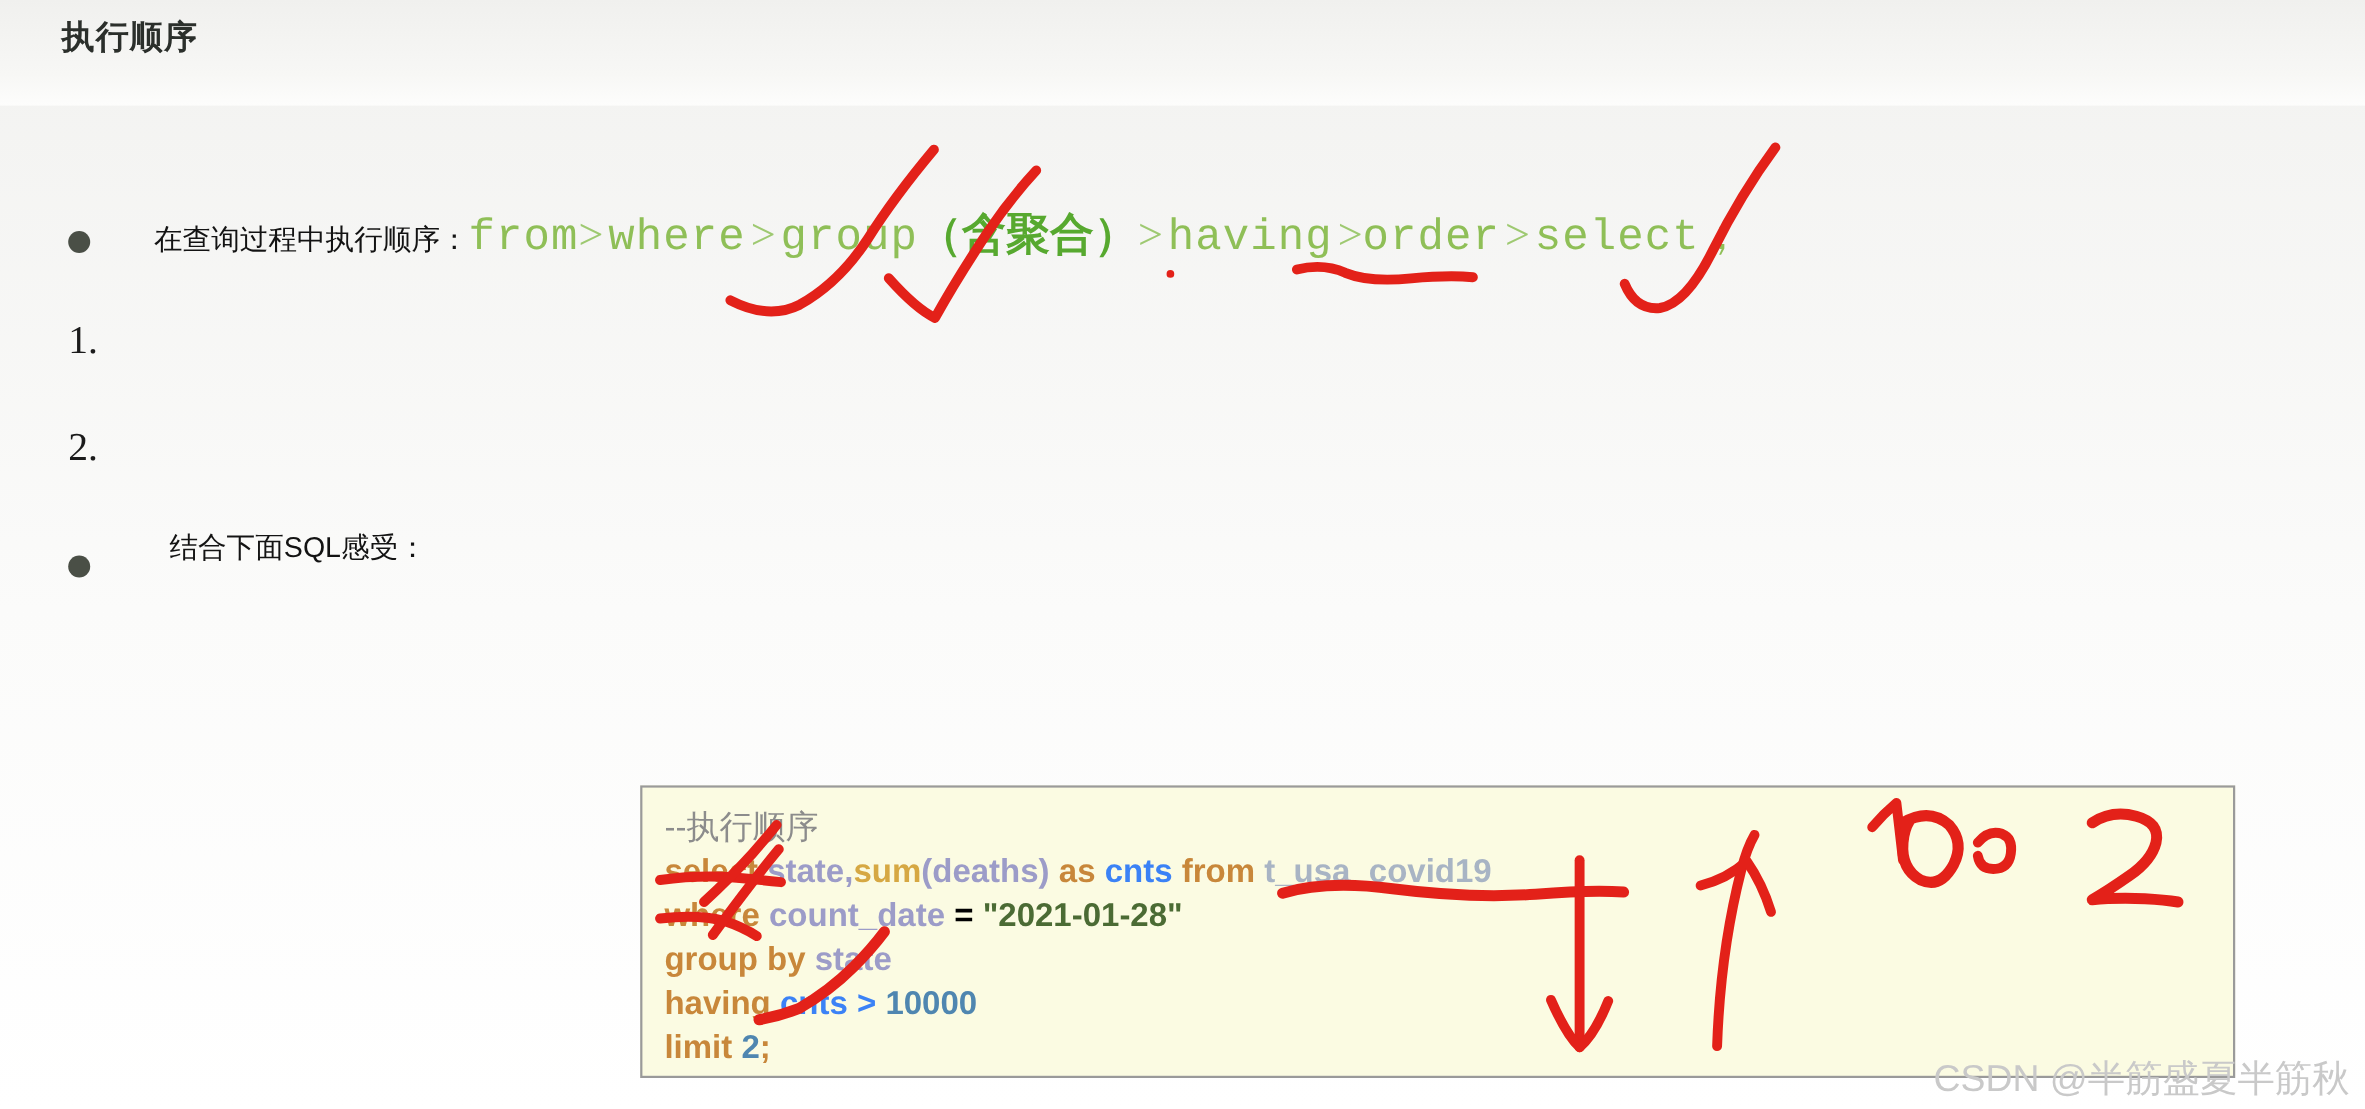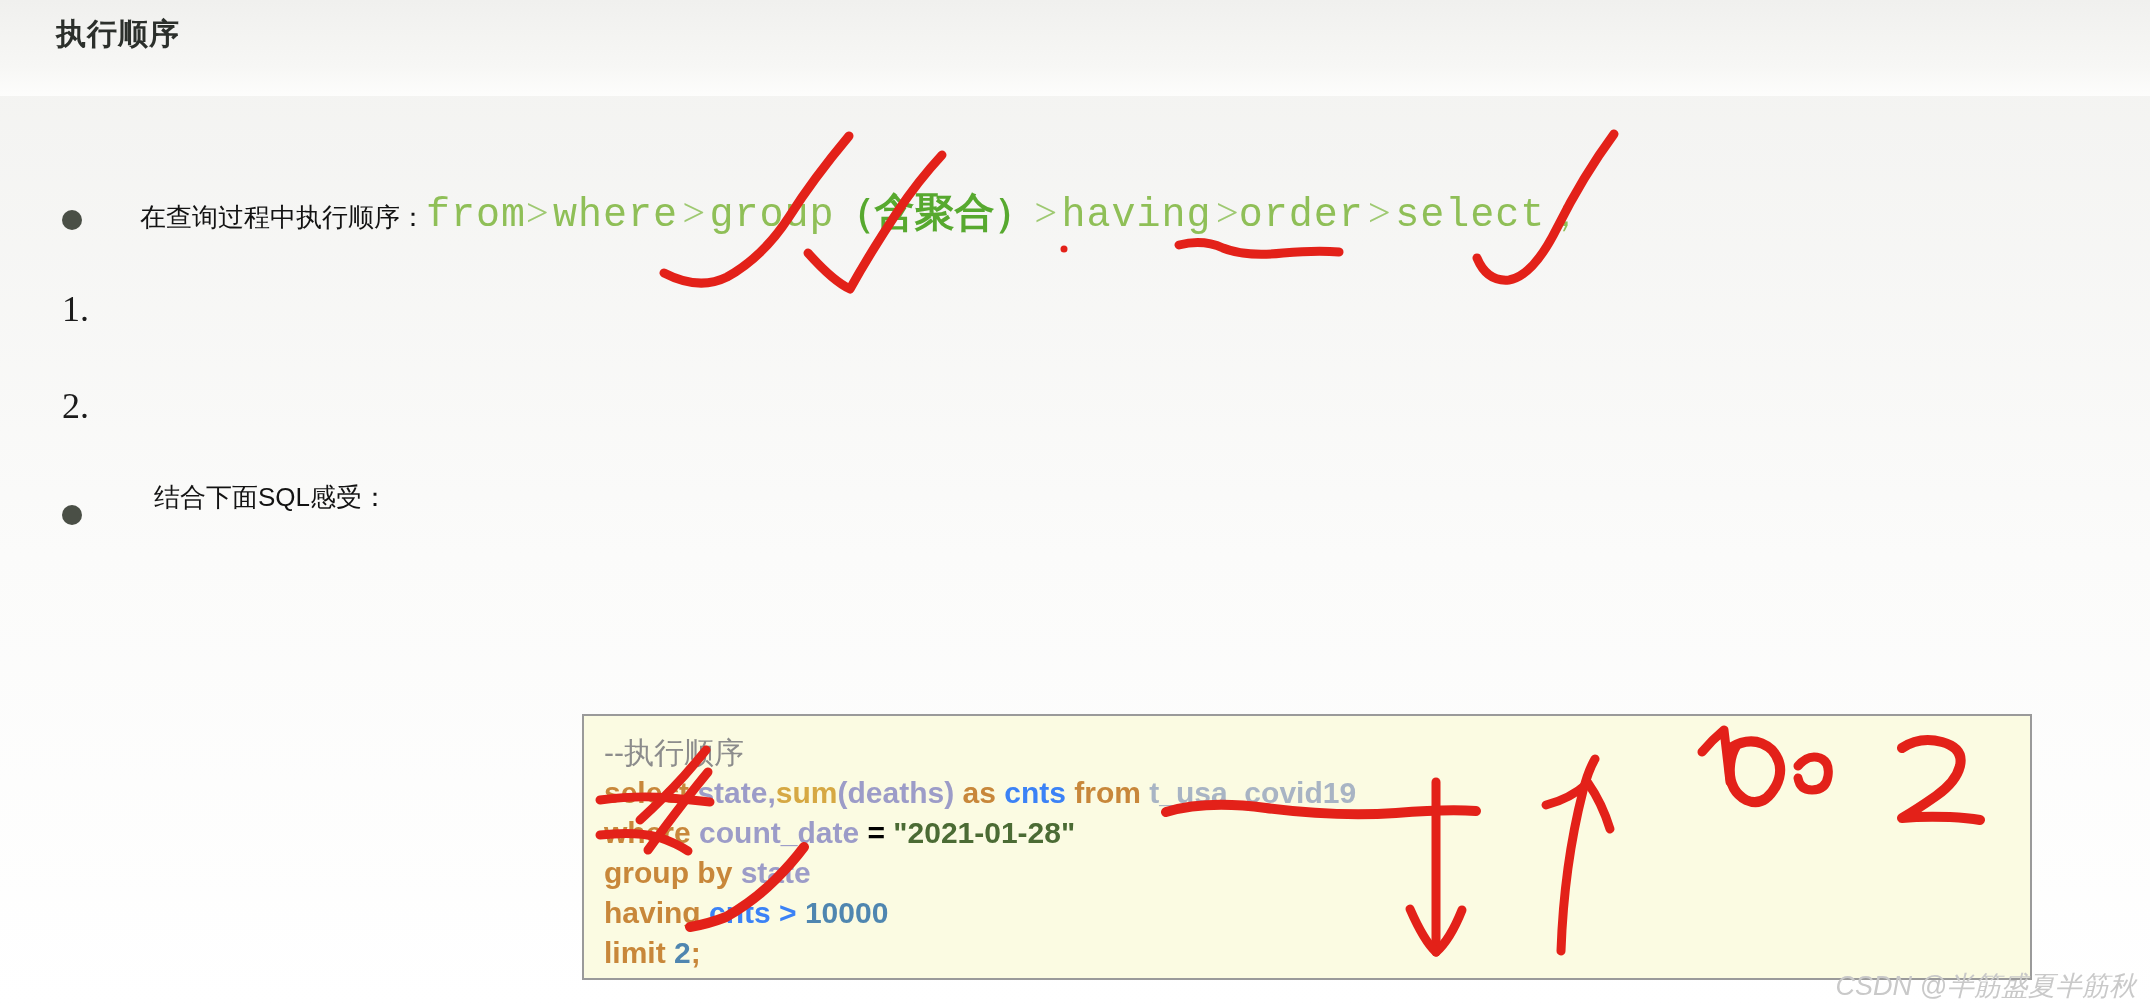--- a/index.html
+++ b/index.html
@@ -132,24 +132,23 @@
     height: 1008px;
     pointer-events: none;
   }
 
   
   #watermark {
     position: absolute;
     right: 14px;
     bottom: 4px;
     font-family: "Liberation Sans", sans-serif;
-    font-size: 27px;
+    font-size: 34px;
     color: #c9c9c9;
     white-space: nowrap;
-    font-style: italic;
   }
 </style>
 </head>
 <body>
 
 <div id="slide">
 
   <div id="title-bar">
     <div id="page-title">执行顺序</div>
   </div>

